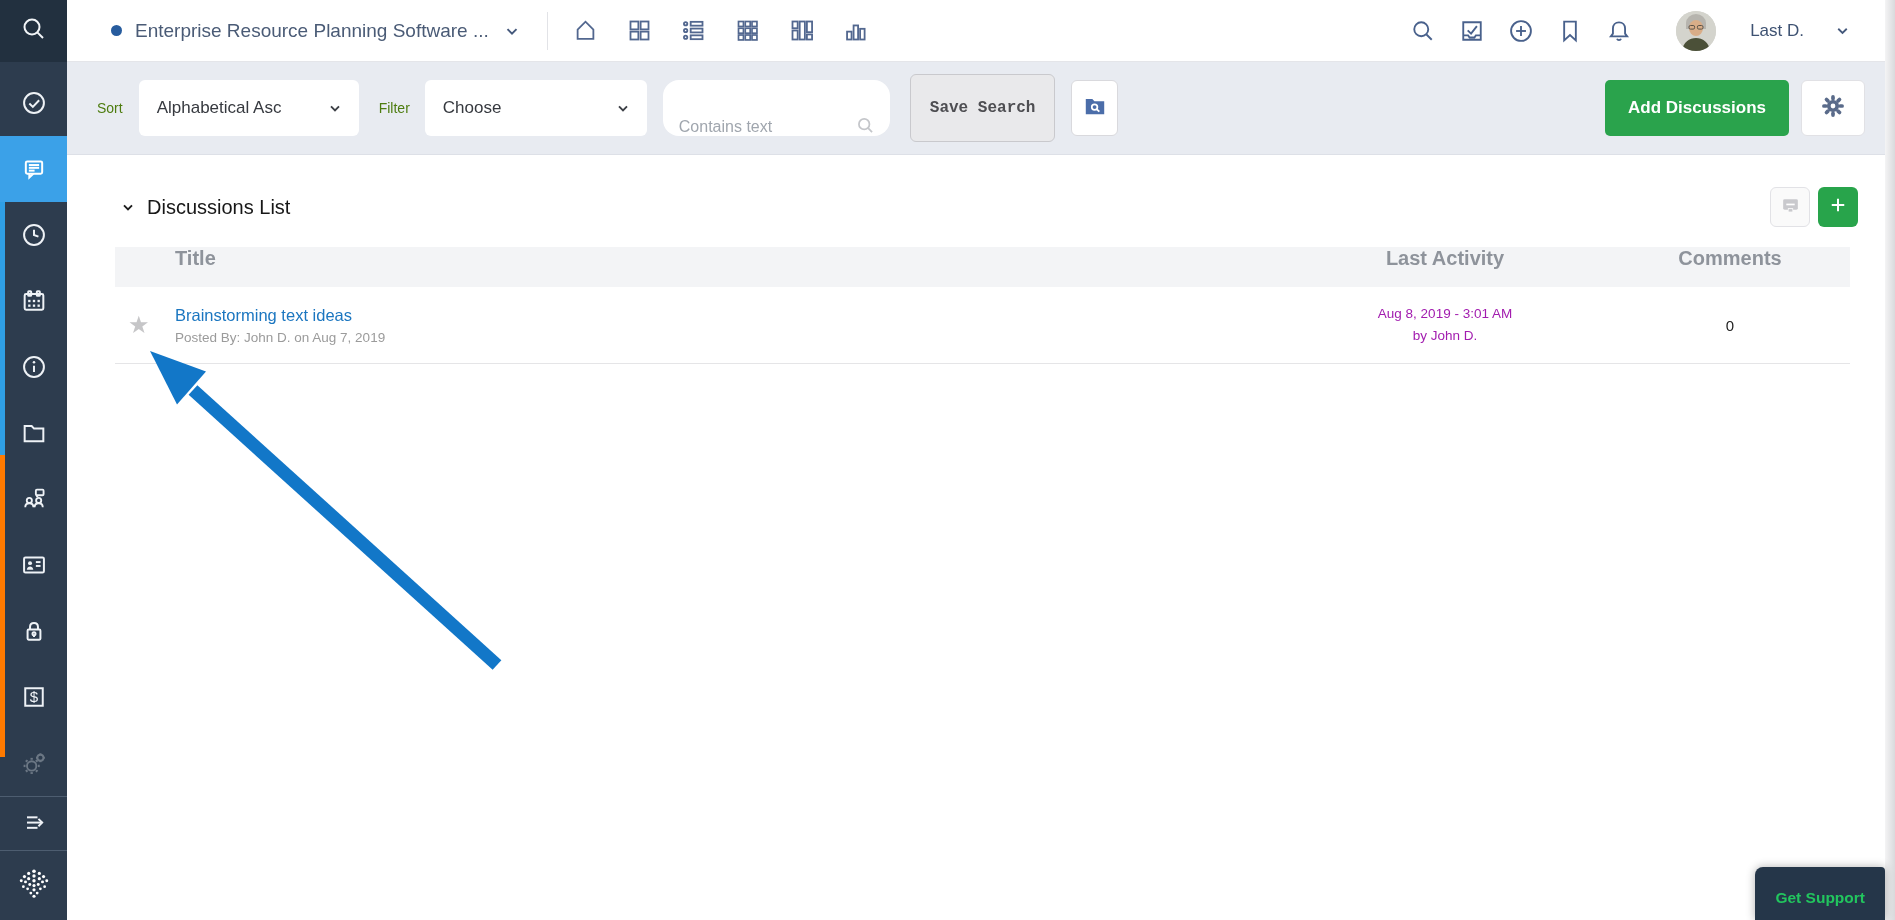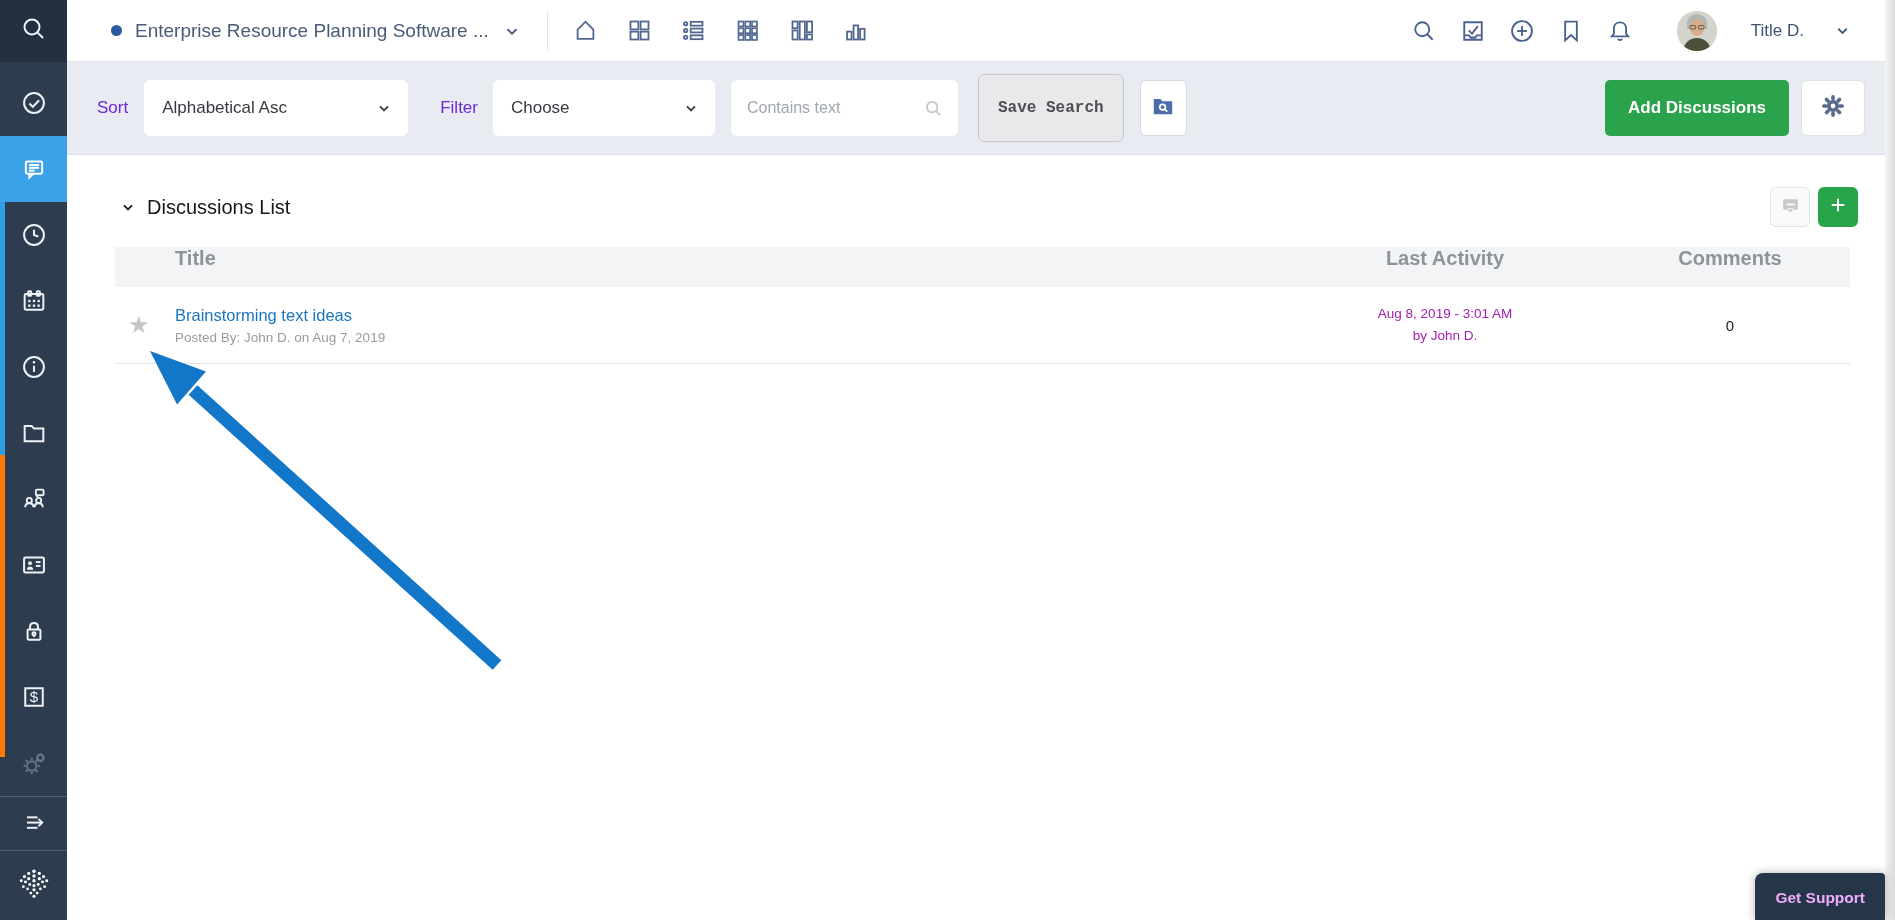--- a/index.html
+++ b/index.html
@@ -32,26 +32,26 @@
   .view-icons { display:flex; align-items:center; gap:27px; color:#52678f; }
   .v-ico { display:flex; cursor:pointer; }
   .top-right { margin-left:auto; display:flex; align-items:center; gap:21px; color:#49618c; }
   .t-ico { display:flex; cursor:pointer; }
   .avatar { width:40px; height:40px; border-radius:50%; overflow:hidden; margin-left:22px; flex:none; cursor:pointer; background:#d8d7d2; }
   .user-name { font-size:17px; color:#3e5272; margin-left:13px; cursor:pointer; }
   .user-chevron { color:#45597c; display:flex; margin-left:9px; cursor:pointer; }
 
   
   .filterbar { position:absolute; left:67px; right:0; top:62px; height:93px; background:#e8ebf1; display:flex; align-items:center; padding:0 30px; border-bottom:1px solid #dde0e7; }
-  .f-label { font-size:17px; color:#6d28d9; flex:none; }
+  .f-label { font-size:14px; color:#4d7c0f; flex:none; }
   .sel { height:56px; background:#fff; border-radius:6px; display:flex; align-items:center; padding:0 16px 0 18px; font-size:17px; color:#36393f; cursor:pointer; flex:none; }
   .sel .chev { margin-left:auto; color:#3c3f45; display:flex; }
-  .sel-sort { width:264px; margin:0 32px 0 16px; }
+  .sel-sort { width:220px; margin:0 20px 0 16px; }
   .sel-filter { width:222px; margin:0 16px 0 15px; }
-  .search-box { width:227px; height:56px; background:#fff; border-radius:6px; display:flex; align-items:center; padding:0 14px 0 16px; margin-right:20px; flex:none; }
+  .search-box { width:227px; height:56px; background:#fff; border-radius:16px; display:flex; align-items:flex-end; padding:0 14px 0 16px; margin-right:20px; flex:none; }
   .search-box input { border:none; outline:none; background:transparent; flex:1; font-size:16px; color:#333; font-family:"Liberation Sans",sans-serif; min-width:0; }
   .search-box input::placeholder { color:#a0a6ae; }
   .search-box .mag { color:#c4c6ca; display:flex; flex:none; }
   .btn-save { height:68px; padding:0 19px; background:#e9e9eb; border:1px solid #c9c9cd; border-radius:6px; font-size:16px; font-weight:bold; color:#4e4e52; display:flex; align-items:center; cursor:pointer; flex:none; margin-right:16px;font-family:Liberation Mono, monospace; }
   .btn-foldersearch { width:47px; height:56px; background:#fff; border:1px solid #d9d9dd; border-radius:6px; display:flex; align-items:center; justify-content:center; cursor:pointer; flex:none; }
   .f-spacer { flex:1; }
   .btn-add { height:56px; padding:0 23px; background:#2aa34c; border-radius:5px; color:#fff; font-size:17px; font-weight:bold; display:flex; align-items:center; cursor:pointer; flex:none; }
   .btn-gear { width:64px; height:56px; background:#fff; border:1px solid #e1e1e5; border-radius:6px; display:flex; align-items:center; justify-content:center; color:#5a6b8a; cursor:pointer; flex:none; margin-left:12px; }
 
   
@@ -73,21 +73,21 @@
   .row-title { flex:1; display:flex; align-items:center; }
   .star { width:60px; padding-left:13px; font-size:24px; color:#c6c6c8; cursor:pointer; line-height:1; }
   .row-link { font-size:16.5px; color:#1b76c0; cursor:pointer; text-decoration:none; display:block; }
   .row-sub { font-size:13.5px; color:#9b9b9b; margin-top:5px; }
   .row-activity { width:330px; text-align:center; font-size:13.5px; color:#a21caf; line-height:1.65; }
   .row-comments { width:240px; text-align:center; font-size:15px; font-weight:500; color:#1d1d1d; }
 
   .arrow-overlay { position:absolute; left:0; top:0; pointer-events:none; }
 
   
-  .get-support { position:absolute; right:10px; bottom:0; background:#253649; color:#f0abfc; font-size:15.5px; font-weight:bold; padding:16px 20px 13px; border-radius:8px 4px 0 0; box-shadow:0 0 10px rgba(0,0,0,.3); cursor:pointer; z-index:8; }
+  .get-support { position:absolute; right:10px; bottom:0; background:#253649; color:#22c55e; font-size:15.5px; font-weight:bold; padding:22px 20px 13px; border-radius:8px 4px 0 0; box-shadow:0 0 10px rgba(0,0,0,.3); cursor:pointer; z-index:8; }
   .edge-scrollbar { position:absolute; right:0; top:0; bottom:0; width:10px; background:linear-gradient(to right,#f4f4f5,#d9dadc); z-index:7; }
 </style>
 </head>
 <body>
 
 <div class="screen">
 
   <aside class="sidebar">
     <div class="tile">
       <span>
@@ -370,21 +370,21 @@
       <span class="avatar">
         <svg width="40" height="40" viewBox="0 0 40 40">
           <rect width="40" height="40" fill="#d4d4cd"></rect>
           <path d="M10 12 a10 9 0 0 1 20 0 v6 h-20 Z" fill="#b6b4ae"></path>
           <ellipse cx="20" cy="17" rx="7" ry="8" fill="#d9ad88"></ellipse>
           <rect x="13" y="14.5" width="5.6" height="3.6" rx="1.4" fill="none" stroke="#5a5248" stroke-width="1"></rect>
           <rect x="21.4" y="14.5" width="5.6" height="3.6" rx="1.4" fill="none" stroke="#5a5248" stroke-width="1"></rect>
           <path d="M6 40 c1-9 7.5-13 14-13 s13 4 14 13 Z" fill="#4b5038"></path>
         </svg>
       </span>
-      <span class="user-name">Title D.</span>
+      <span class="user-name">Last D.</span>
       <span class="user-chevron">
         <svg width="17" height="17" viewBox="0 0 24 24" fill="none" stroke="currentColor" stroke-width="2.6">
             <polyline points="6,9.5 12,15.5 18,9.5"></polyline>
           </svg>
       </span>
     </div>
   </header>
 
   <div class="filterbar">
     <span class="f-label">Sort</span>

